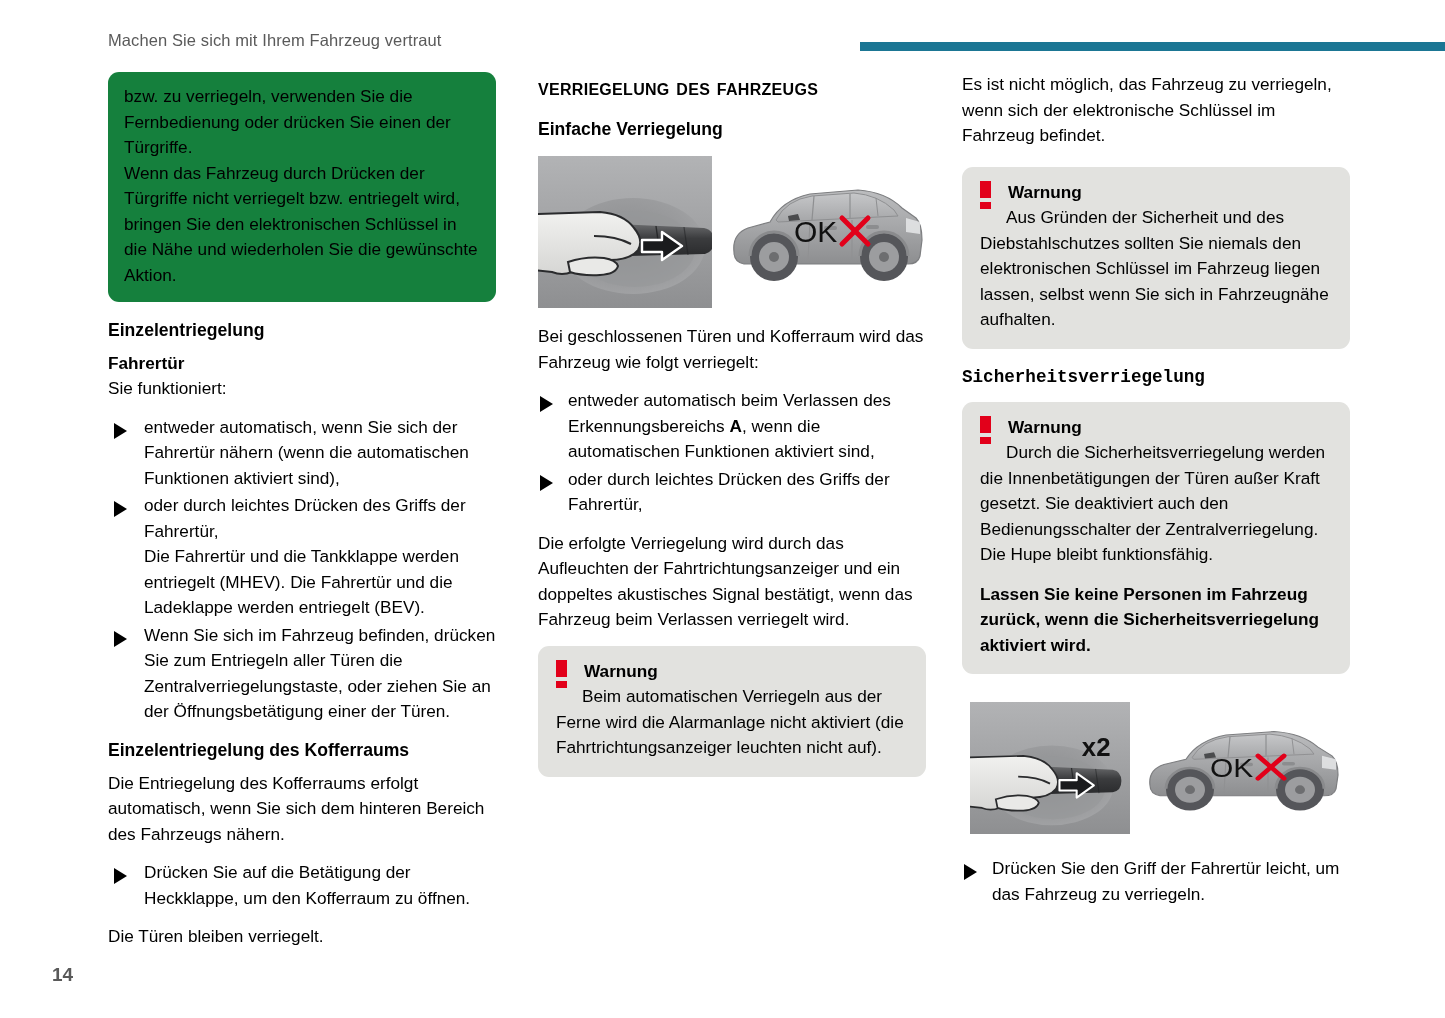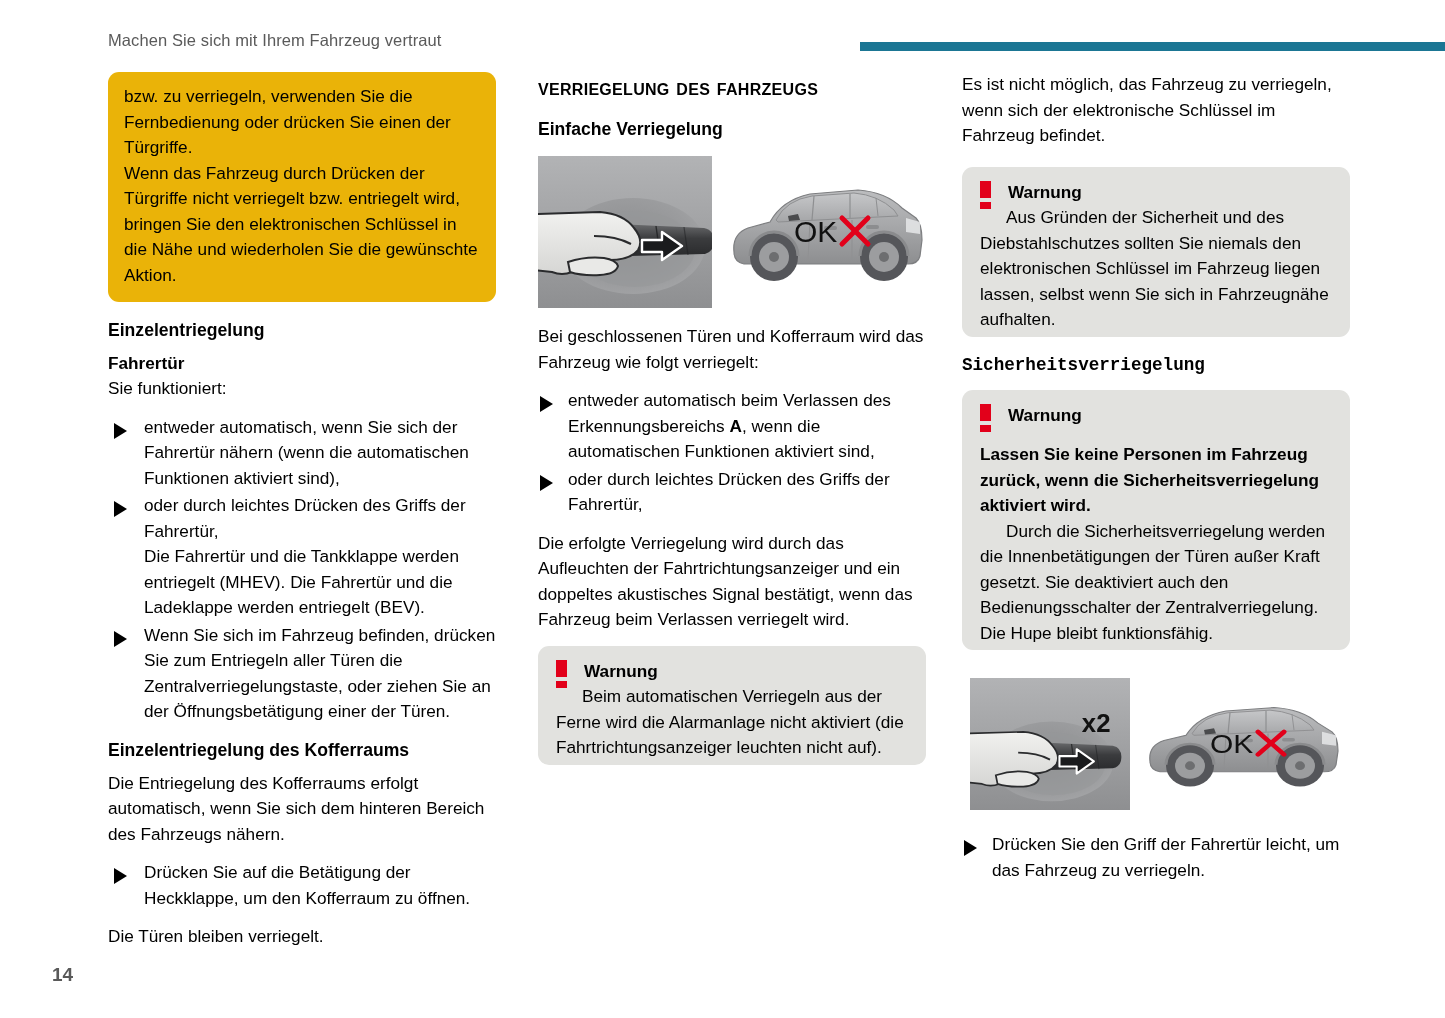--- a/index.html
+++ b/index.html
@@ -93,32 +93,32 @@
   }
   h4.sub-sub-title {
     font-size: 17.2px;
     font-weight: bold;
     line-height: 24px;
     margin: 0 0 1px 0;
   }
 
   
   .info-box {
-    background: #eab308;
+    background: #15803d;
     border-radius: 11px;
     padding: 12px 18px 14px 16px;
     margin-bottom: 16px;
     line-height: 25.5px;
   }
 
   
   .warn-box {
     background: #e2e2df;
     border-radius: 11px;
-    padding: 13px 18px 4px 18px;
+    padding: 13px 18px 16px 18px;
     margin-bottom: 16px;
     position: relative;
     line-height: 25.5px;
   }
   .warn-head {
     position: relative;
     min-height: 25px;
   }
   .warn-icon {
     position: absolute;
@@ -410,22 +410,22 @@
       <h3 class="sub-title" style="margin-bottom:12px;font-family:Liberation Mono, monospace;">Sicherheitsverriegelung</h3>
 
       <div class="warn-box">
         <div class="warn-head">
           <span class="warn-icon">
             <span class="bar"></span>
             <span class="dot"></span>
           </span>
           <span class="warn-title">Warnung</span>
         </div>
+        <p class="warn-body">Durch die Sicherheitsverriegelung werden die Innenbetätigungen der Türen außer Kraft gesetzt. Sie deaktiviert auch den Bedienungsschalter der Zentralverriegelung. Die Hupe bleibt funktionsfähig.</p>
         <p class="warn-body bold">Lassen Sie keine Personen im Fahrzeug zurück, wenn die Sicherheitsverriegelung aktiviert wird.</p>
-        <p class="warn-body">Durch die Sicherheitsverriegelung werden die Innenbetätigungen der Türen außer Kraft gesetzt. Sie deaktiviert auch den Bedienungsschalter der Zentralverriegelung. Die Hupe bleibt funktionsfähig.</p>
       </div>
 
       <div class="figure" style="height:132px;margin-top:28px;padding-left:8px;">
         <div class="fig-row">
           <div class="fig-handle" style="width:160px;height:132px;">
             <svg width="160" height="132" viewBox="0 0 186 152" preserveAspectRatio="none">
               <defs>
                 <linearGradient id="doorGrad2" x1="0" y1="0" x2="0" y2="1">
                   <stop offset="0%" stop-color="#b2b3b5"></stop>
                   <stop offset="55%" stop-color="#9fa0a2"></stop>

